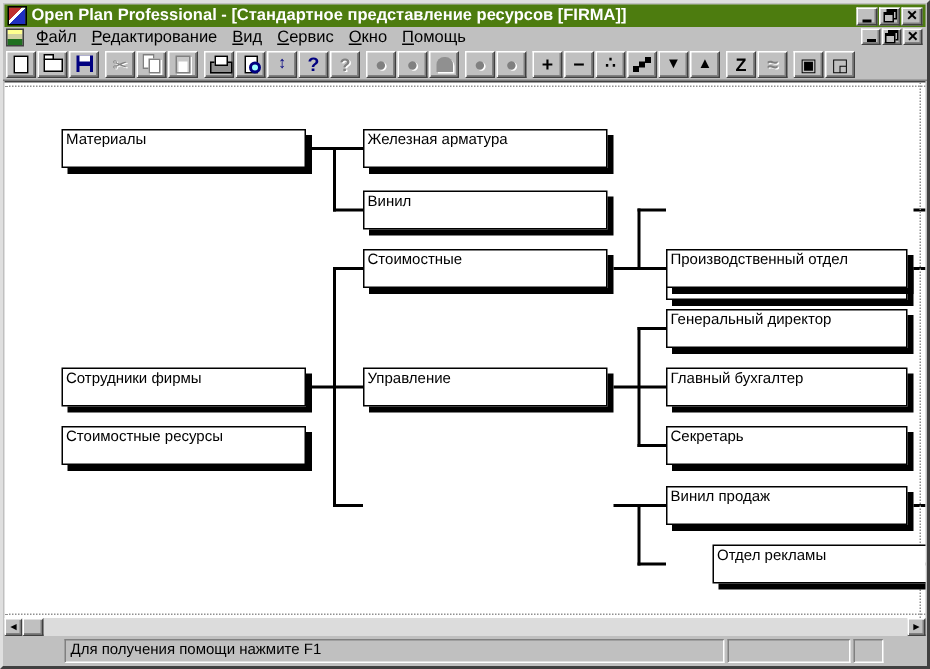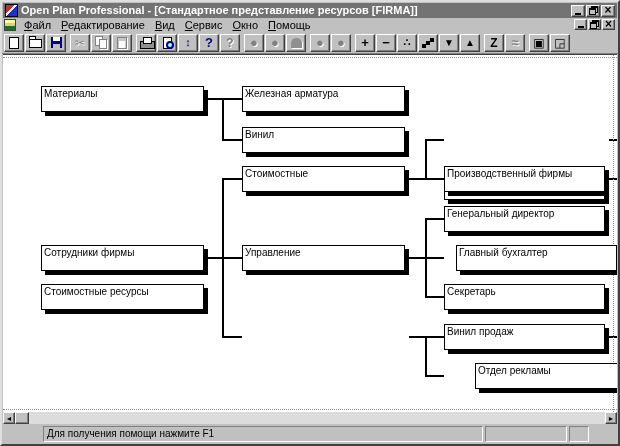--- a/index.html
+++ b/index.html
@@ -5,21 +5,21 @@
   html,body{margin:0;padding:0;background:#555;}
   *{box-sizing:border-box;}
   .window{
     width:620px;height:446px;
     border:2px solid;border-color:#dfdfdf #404040 #404040 #dfdfdf;
     background:#c0c0c0;
     font-family:"Liberation Sans",sans-serif;
     position:relative;overflow:hidden;
   }
   
-  .titlebar{height:15px;margin:1px 1px 0;background:#737373;display:flex;align-items:center;padding:0 2px;}
+  .titlebar{height:15px;margin:1px 1px 0;background:#4d7c0f;display:flex;align-items:center;padding:0 2px;}
   .app-icon{width:13px;height:13px;margin-right:3px;flex:none;border:1px solid #000;
     background:linear-gradient(135deg,#c03030 0 38%,#ffffff 38% 52%,#2030c0 52% 100%);}
   .title-text{color:#fff;font-weight:bold;font-size:11px;line-height:15px;flex:1;white-space:nowrap;overflow:hidden;}
   .win-btns{display:flex;gap:1px;flex:none;margin-left:2px;}
   .wbtn{width:14px;height:12px;background:#c0c0c0;border:1px solid;border-color:#fff #404040 #404040 #fff;
     box-shadow:inset -1px -1px 0 #808080;display:flex;align-items:center;justify-content:center;
     padding:0;font-family:inherit;}
   .g-min{width:6px;height:2px;background:#000;align-self:flex-end;margin:0 0 1px 0;}
   .g-restore{position:relative;width:9px;height:9px;}
   .g-restore::before{content:"";position:absolute;right:0;top:0;width:5px;height:4px;background:#c0c0c0;border:1px solid #000;border-top-width:2px;}
@@ -259,25 +259,25 @@
       <div class="conn" style="left: 606px; top: 320px; width: 8px; height: 2px;"></div>
       <div class="pagebreak-h" style="top: 2px;"></div>
       <div class="pagebreak-h" style="top: 354px;"></div>
       <div class="pagebreak-v" style="left: 610px;"></div>
       <div class="node" style="left: 38px; top: 31px; width: 163px;">Материалы</div>
       <div class="node" style="left: 239px; top: 31px; width: 163px;">Железная арматура</div>
       <div class="node" style="left: 239px; top: 72px; width: 163px;">Винил</div>
       <div class="node" style="left: 239px; top: 111px; width: 163px;">Стоимостные</div>
       <div class="node" style="left: 441px; top: 72px; width: 161px; margin-top: 47px;">Отдел тестирования новых
 технологий</div>
-      <div class="node" style="left: 441px; top: 111px; width: 161px;">Производственный фирмы</div>
+      <div class="node" style="left: 441px; top: 111px; width: 161px;">Производственный отдел</div>
       <div class="node" style="left: 441px; top: 151px; width: 161px;">Генеральный директор</div>
       <div class="node" style="left: 38px; top: 190px; width: 163px;">Сотрудники фирмы</div>
       <div class="node" style="left: 239px; top: 190px; width: 163px;">Управление</div>
-      <div class="node" style="left: 441px; top: 190px; width: 161px; margin-left: 12px;">Главный бухгалтер</div>
+      <div class="node" style="left: 441px; top: 190px; width: 161px;">Главный бухгалтер</div>
       <div class="node" style="left: 38px; top: 229px; width: 163px;">Стоимостные ресурсы</div>
       <div class="node" style="left: 441px; top: 229px; width: 161px;">Секретарь</div>
       <div class="node" style="left: 441px; top: 269px; width: 161px;">Винил продаж</div>
       <div class="node" style="left: 441px; top: 308px; width: 161px; margin-left: 31px;">Отдел рекламы</div>
     </div>
 
   <div class="hscroll">
     <button class="sb-btn">
         <span>◄</span>
       </button>

